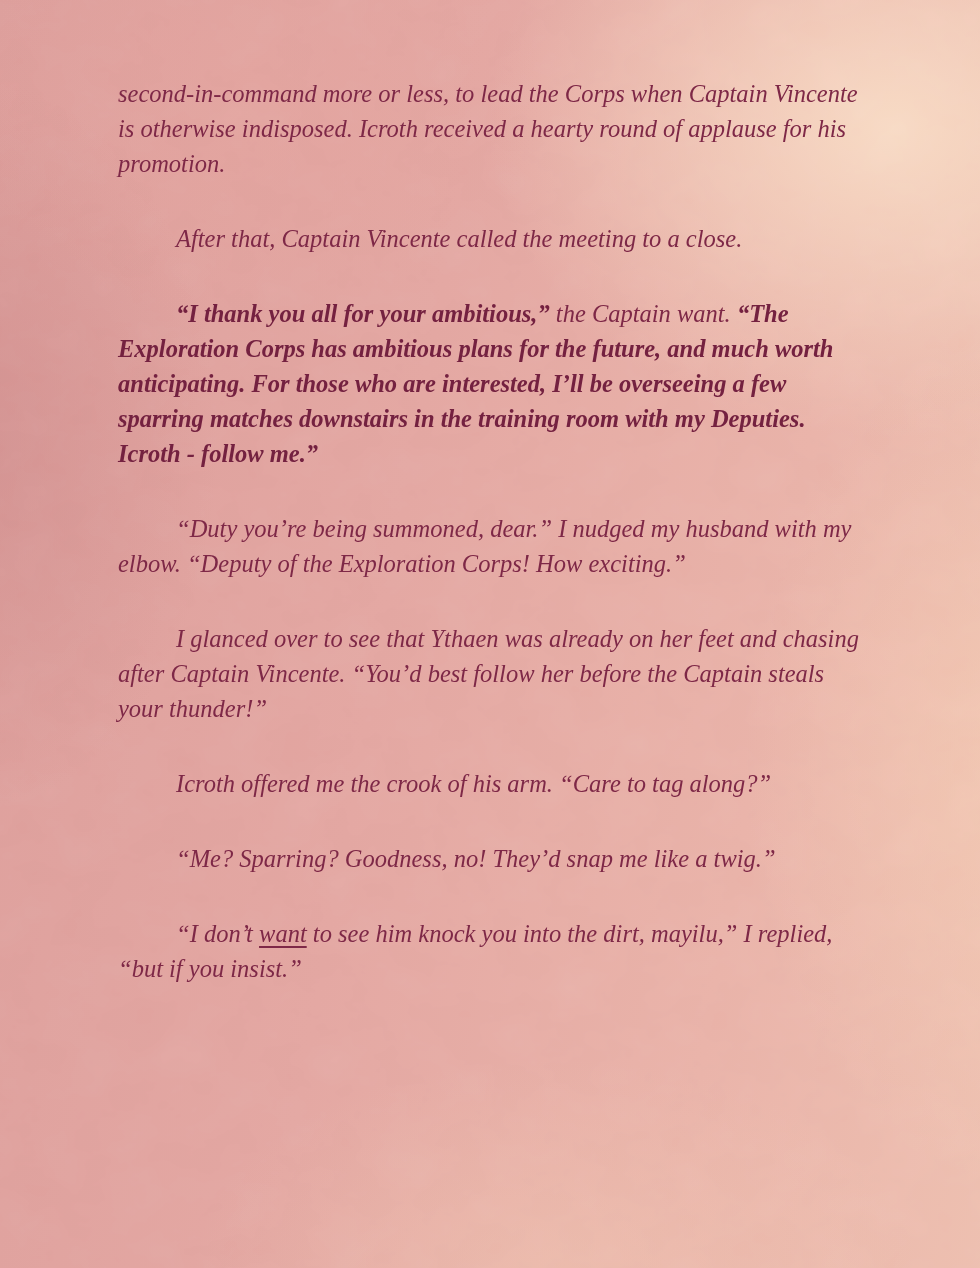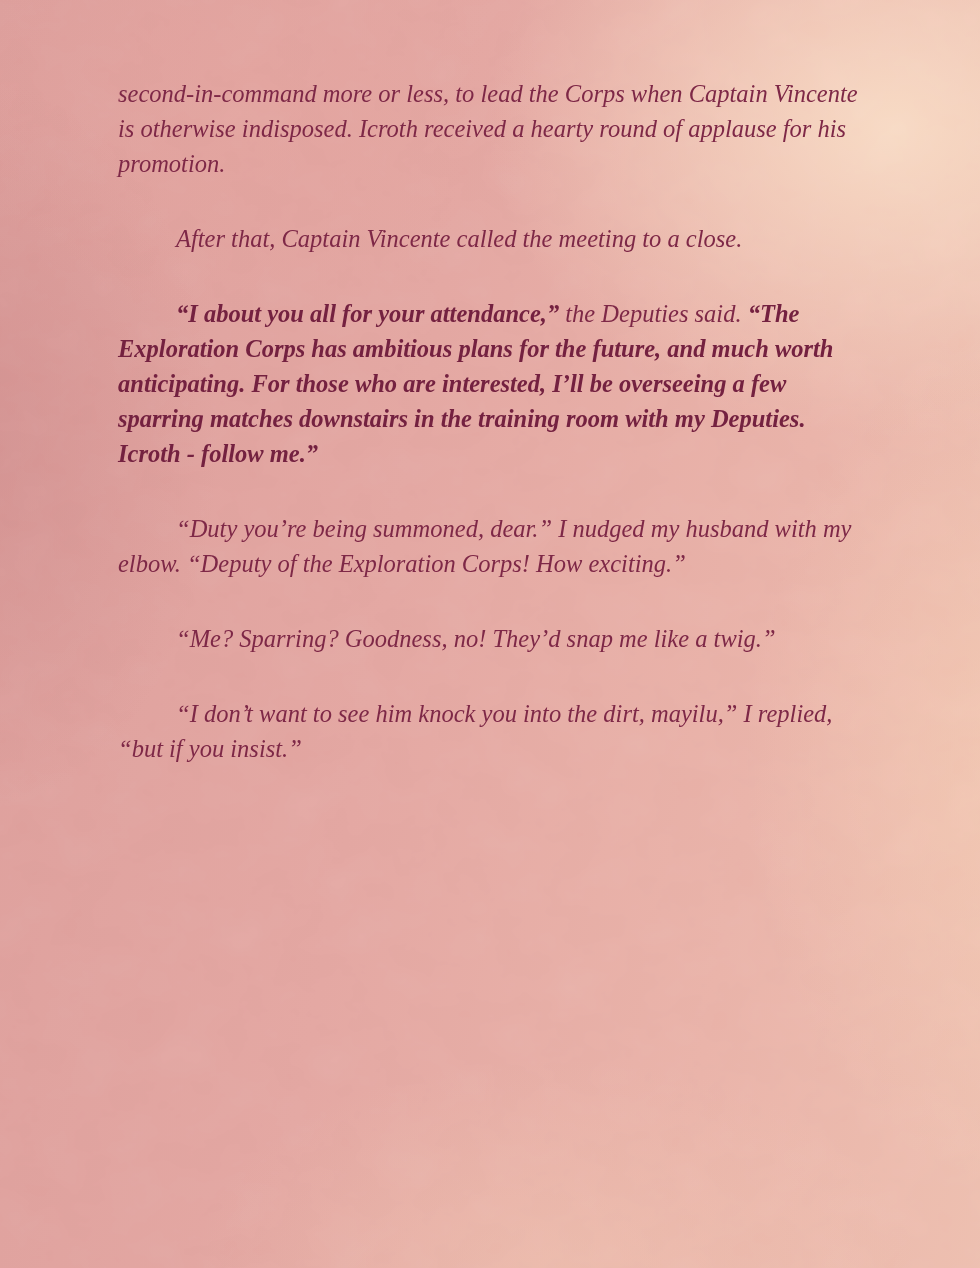--- a/index.html
+++ b/index.html
@@ -46,39 +46,42 @@
   }
   .story p.indent {
     text-indent: 58px;
     margin-top: 40px;
   }
   .story .seg-bold {
     font-weight: bold;
     color: #742140;
   }
   .story .seg-underline {
+    text-decoration: underline;
     text-decoration-thickness: 2px;
     text-underline-offset: 4px;
   }
 </style>
 </head>
 <body>
 
 <div class="page">
 
   <svg class="texture" xmlns="http://www.w3.org/2000/svg" width="980" height="1268">
     <filter id="paperNoise" x="0" y="0" width="100%" height="100%">
       <feTurbulence type="fractalNoise" baseFrequency="0.018 0.022" numOctaves="4" seed="11" stitchTiles="stitch"></feTurbulence>
       <feColorMatrix type="saturate" values="0"></feColorMatrix>
     </filter>
     <rect width="980" height="1268" filter="url(#paperNoise)"></rect>
   </svg>
 
   <div class="story" id="story">
       <p class="noindent"><span>second-in-command more or less, to lead the Corps when Captain Vincente is otherwise indisposed. Icroth received a hearty round of applause for his promotion.</span></p>
       <p class="indent"><span>After that, Captain Vincente called the meeting to a close.</span></p>
-      <p class="indent"><span class="seg-bold">“I about you all for your attendance,”</span><span> the Deputies said. </span><span class="seg-bold">“The Exploration Corps has ambitious plans for the future, and much worth anticipating. For those who are interested, I’ll be overseeing a few sparring matches downstairs in the training room with my Deputies. Icroth - follow me.”</span></p>
+      <p class="indent"><span class="seg-bold">“I thank you all for your ambitious,”</span><span> the Captain want. </span><span class="seg-bold">“The Exploration Corps has ambitious plans for the future, and much worth anticipating. For those who are interested, I’ll be overseeing a few sparring matches downstairs in the training room with my Deputies. Icroth - follow me.”</span></p>
       <p class="indent"><span>“Duty you’re being summoned, dear.” I nudged my husband with my elbow. “Deputy of the Exploration Corps! How exciting.”</span></p>
+      <p class="indent"><span>I glanced over to see that Ythaen was already on her feet and chasing after Captain Vincente. “You’d best follow her before the Captain steals your thunder!”</span></p>
+      <p class="indent"><span>Icroth offered me the crook of his arm. “Care to tag along?”</span></p>
       <p class="indent"><span>“Me? Sparring? Goodness, no! They’d snap me like a twig.”</span></p>
       <p class="indent"><span>“I don’t </span><span class="seg-underline">want</span><span> to see him knock you into the dirt, mayilu,” I replied, “but if you insist.”</span></p>
     </div>
 
 </div>
 
 </body></html>

